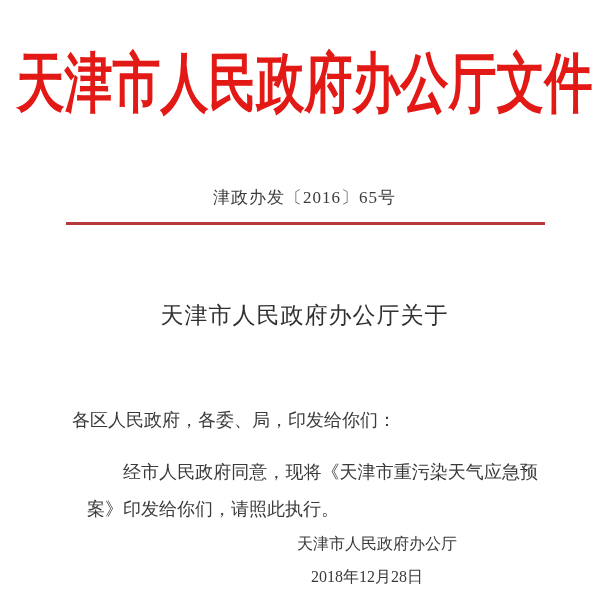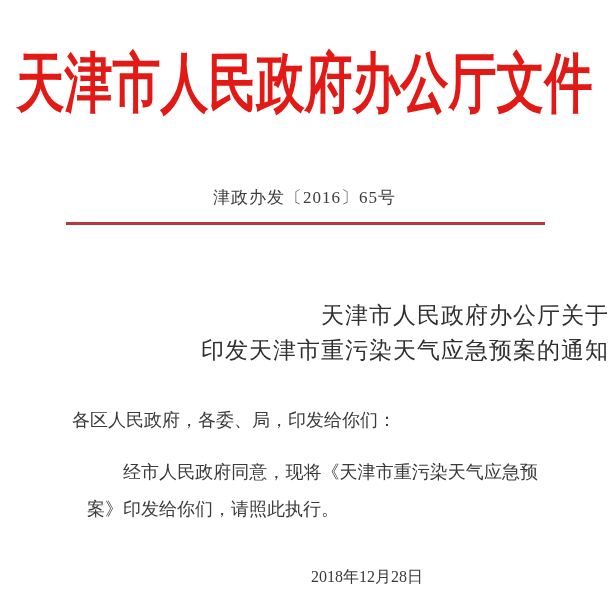--- a/index.html
+++ b/index.html
@@ -54,21 +54,21 @@
     width: 479px;
     height: 3px;
     background: var(--divider_red, #b7393b);
   }
   
   .notice-title {
     position: absolute;
     top: 298px;
     left: 0;
     width: 100%;
-    text-align: right;
+    text-align: center;
     font-size: 23px;
     line-height: 35px;
     letter-spacing: 1px;
     color: #303030;
   }
   
   .notice-body {
     position: absolute;
     top: 402px;
     left: 72px;
@@ -106,24 +106,24 @@
 <div class="doc">
 
   <div class="header-title">天津市人民政府办公厅文件</div>
 
   <div class="doc-number">津政办发〔2016〕65号</div>
 
   <div class="divider"></div>
 
   <div class="notice-title">
     <div>天津市人民政府办公厅关于</div>
-    <div>印发天津市重污染天气应急预案的通知</div>
   </div>
 
   <div class="notice-body">
     <div class="salutation">各区人民政府，各委、局，印发给你们：</div>
     <p class="para">经市人民政府同意，现将《天津市重污染天气应急预案》印发给你们，请照此执行。</p>
   </div>
 
+  <div class="issuer">天津市人民政府办公厅</div>
 
   <div class="issue-date">2018年12月28日</div>
 
 </div>
 
 </body></html>

